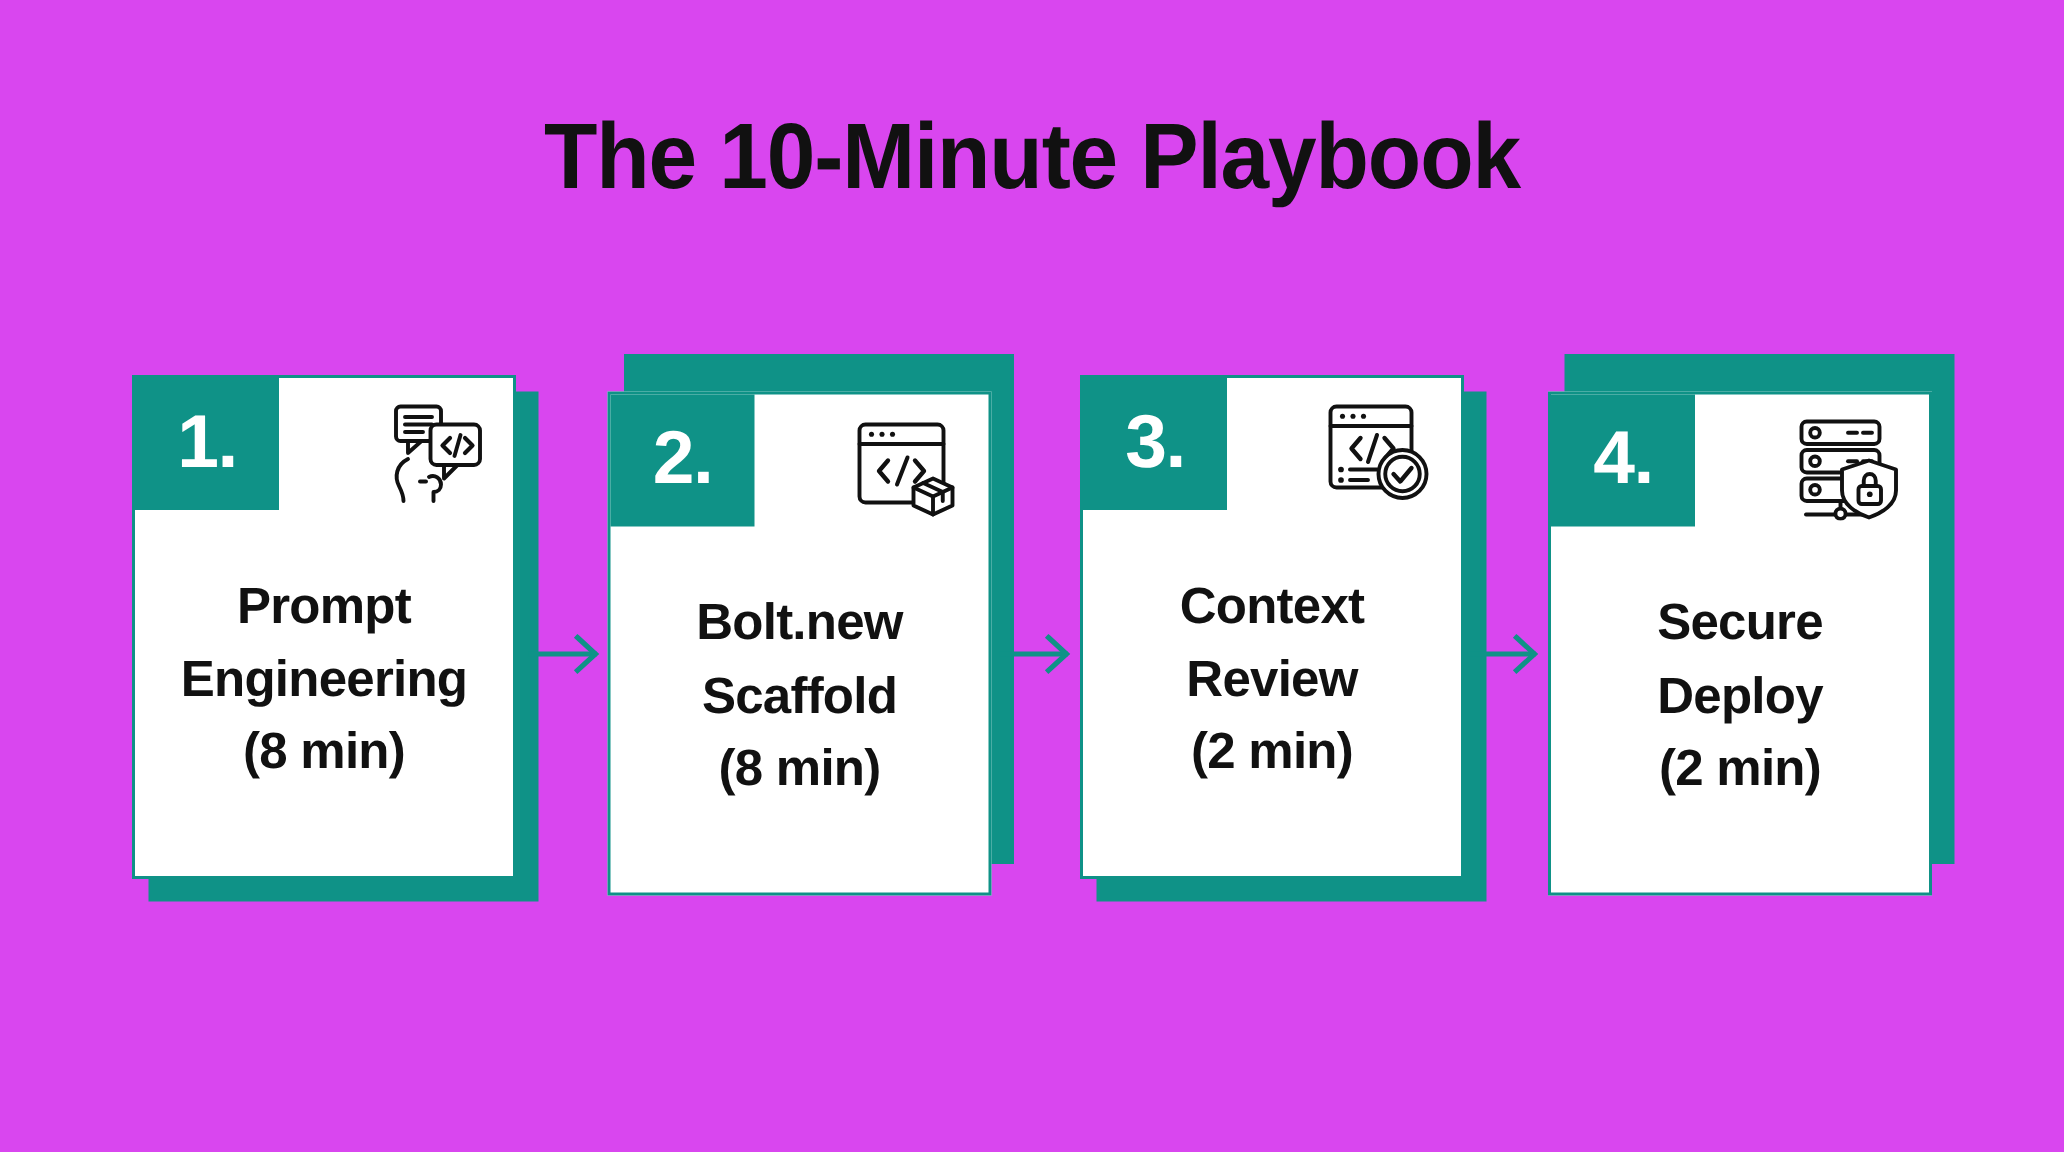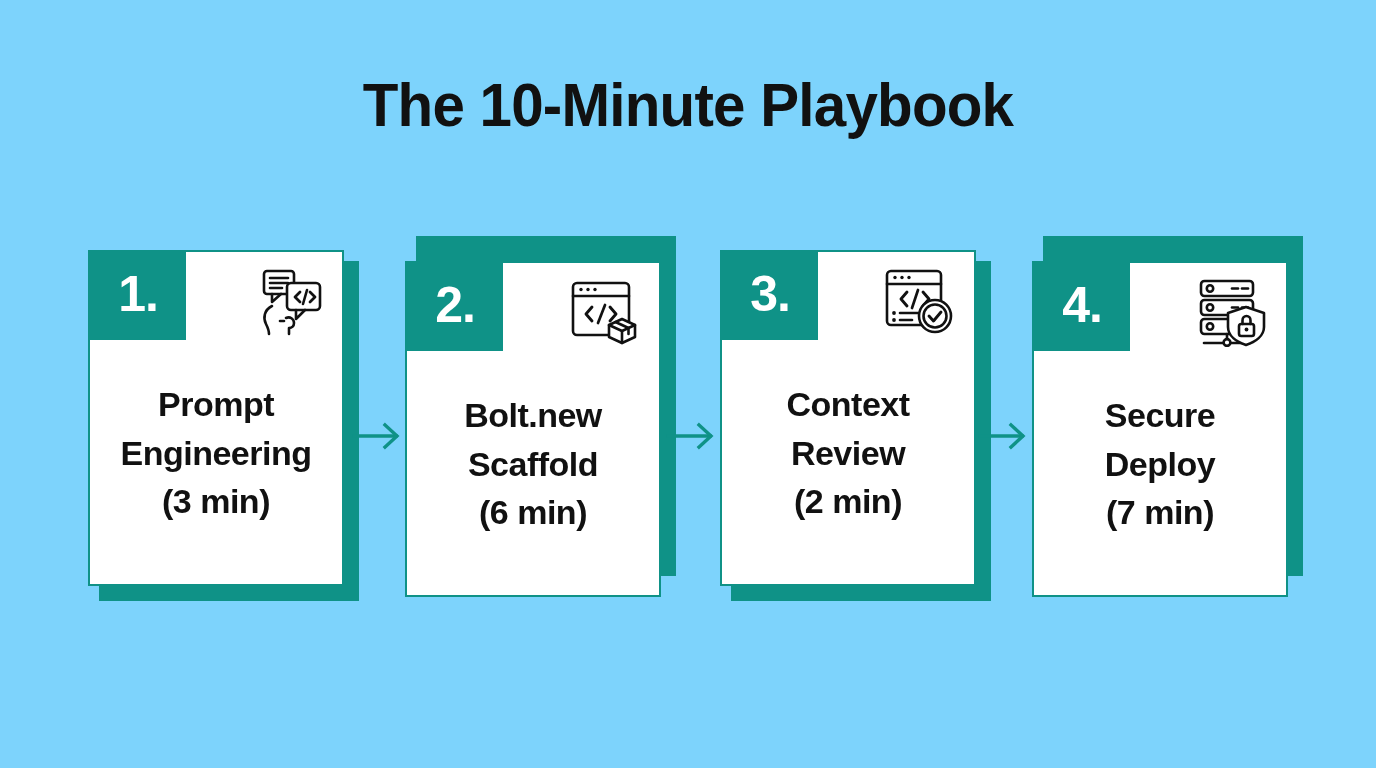--- a/index.html
+++ b/index.html
@@ -12,21 +12,21 @@
     height: 768px;
     overflow: hidden;
     font-family: "Liberation Sans", sans-serif;
     -webkit-font-smoothing: antialiased;
   }
 
   #canvas {
     position: relative;
     width: 1376px;
     height: 768px;
-    background: #7dd3fc;
+    background: #d946ef;
   }
 
   
   #page-title {
     position: absolute;
     top: 72px;
     left: 0;
     width: 1376px;
     text-align: center;
     font-size: 62px;
@@ -161,21 +161,21 @@
             <path d="M50 26 L45 31 L50 36" stroke-width="2.8"></path>
             <path d="M60 26 L65 31 L60 36" stroke-width="2.8"></path>
             <line x1="57" y1="24" x2="53" y2="38" stroke-width="2.6"></line>
             <path d="M22 40 C14 44, 13 52, 16 58 C18 62, 19 65, 19 68"></path>
             <path d="M36 52 C40 50, 44 53, 44 57 C44 60, 42 62, 39 62 L39 68"></path>
             <path d="M30 55 L34 55"></path>
           </svg>
         </div>
         <div class="card-label">Prompt
 Engineering
-(3 min)</div>
+(8 min)</div>
       </div>
     </div>
 
     <div class="arrow" style="left:352px;">
       <svg width="56" height="32" viewBox="0 0 56 32" fill="none" stroke="#0f9287" stroke-width="3.4" stroke-linecap="square" stroke-linejoin="miter">
         <line x1="2" y1="16" x2="44" y2="16"></line>
         <polyline points="33,5 45,16 33,27"></polyline>
       </svg>
     </div>
 
@@ -194,21 +194,21 @@
             <path d="M43 30 L49 37 L43 44" stroke-width="2.9"></path>
             <line x1="38" y1="28" x2="31" y2="46" stroke-width="2.7"></line>
             <path d="M42 48 L55 42 L68 48 L68 60 L55 66 L42 60 Z" fill="#ffffff"></path>
             <path d="M42 48 L55 54 L68 48"></path>
             <line x1="55" y1="54" x2="55" y2="66"></line>
             <path d="M48.5 45 L61.5 51 L61.5 57"></path>
           </svg>
         </div>
         <div class="card-label">Bolt.new
 Scaffold
-(6 min)</div>
+(8 min)</div>
       </div>
     </div>
 
     <div class="arrow" style="left:666px;">
       <svg width="56" height="32" viewBox="0 0 56 32" fill="none" stroke="#0f9287" stroke-width="3.4" stroke-linecap="square" stroke-linejoin="miter">
         <line x1="2" y1="16" x2="44" y2="16"></line>
         <polyline points="33,5 45,16 33,27"></polyline>
       </svg>
     </div>
 
@@ -269,18 +269,18 @@
             <line x1="10" y1="66" x2="56" y2="66"></line>
             <circle cx="33" cy="65.5" r="3.4" fill="#ffffff"></circle>
             <path d="M52 30 L70 36 L70 50 C70 59, 61 65, 52 68 C43 65, 34 59, 34 50 L34 36 Z" fill="#ffffff"></path>
             <rect x="45" y="47" width="15" height="12" rx="2.2"></rect>
             <path d="M48.5 47 L48.5 43.5 C48.5 40.8, 50.3 39, 52.5 39 C54.7 39, 56.5 40.8, 56.5 43.5 L56.5 47"></path>
             <circle cx="52.5" cy="52.5" r="1.9" fill="#111111" stroke="none"></circle>
           </svg>
         </div>
         <div class="card-label">Secure
 Deploy
-(7 min)</div>
+(2 min)</div>
       </div>
     </div>
 
   </div>
 </div>
 
 </body></html>

